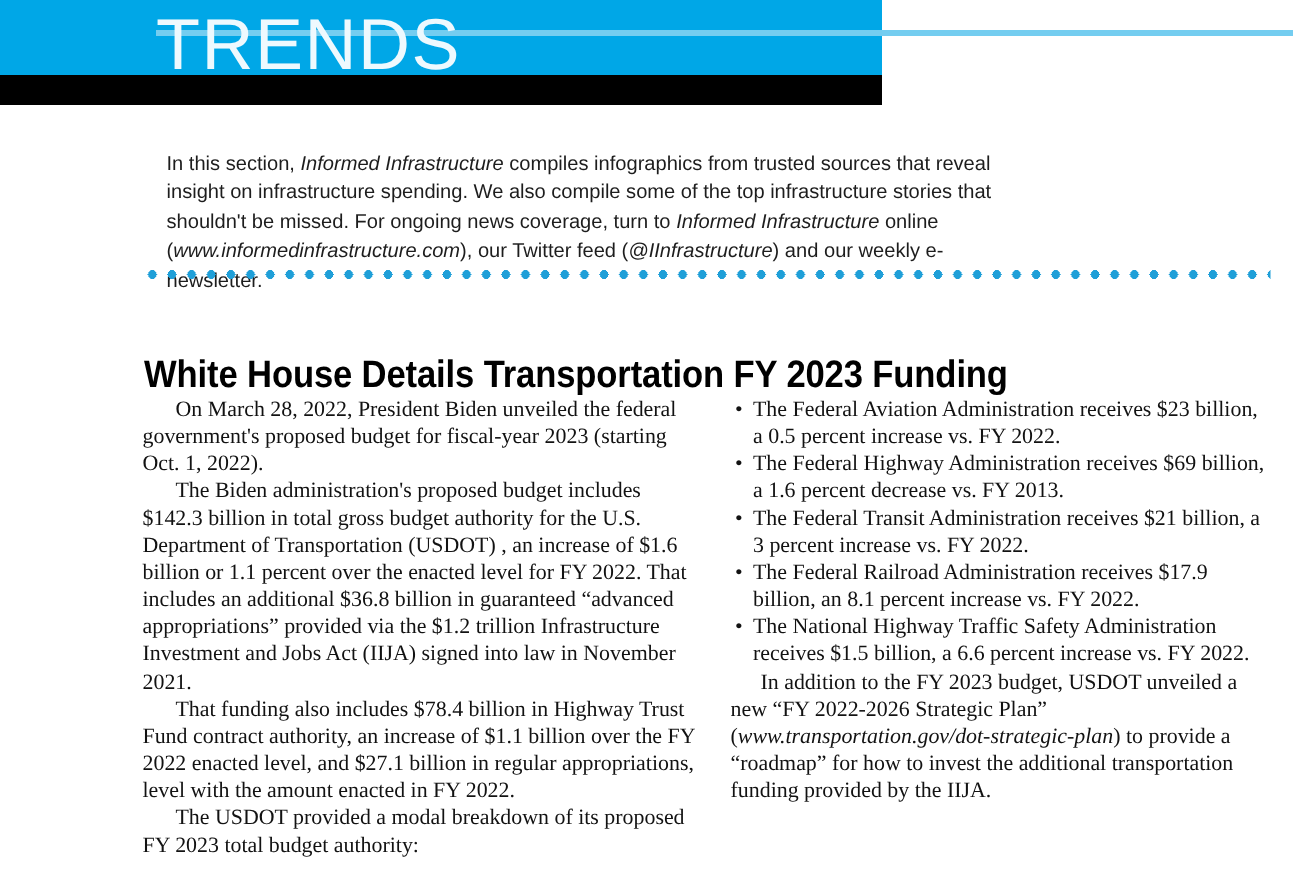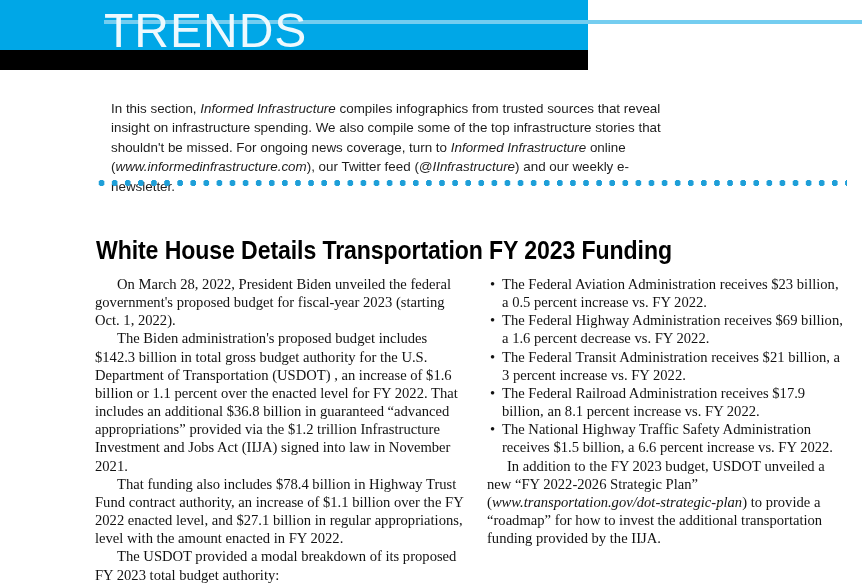--- a/index.html
+++ b/index.html
@@ -102,21 +102,21 @@
   
   #cols {
     position: absolute;
     left: 95px;
     top: 264px;
     width: 752px;
     height: 300px;
   }
   .col {
     position: absolute;
-    top: 11px;
+    top: 0;
   }
   #col-left  { left: 0;     width: 371px; }
   #col-right { left: 392px; width: 360px; }
 
   .para {
     font-size: 14.6px;
     line-height: 18.15px;
     text-indent: 22px;
     margin: 0;
     text-align: left;
@@ -163,20 +163,20 @@
 <div id="cols">
   <div class="col" id="col-left">
       <p class="para">On March 28, 2022, President Biden unveiled the federal government's proposed budget for fiscal-year 2023 (starting Oct. 1, 2022).</p>
       <p class="para">The Biden administration's proposed budget includes $142.3 billion in total gross budget authority for the U.S. Department of Transportation (USDOT) , an increase of $1.6 billion or 1.1 percent over the enacted level for FY 2022. That includes an additional $36.8 billion in guaranteed “advanced appropriations” provided via the $1.2 trillion Infrastructure Investment and Jobs Act (IIJA) signed into law in November 2021.</p>
       <p class="para">That funding also includes $78.4 billion in Highway Trust Fund contract authority, an increase of $1.1 billion over the FY 2022 enacted level, and $27.1 billion in regular appropriations, level with the amount enacted in FY 2022.</p>
       <p class="para">The USDOT provided a modal breakdown of its proposed FY 2023 total budget authority:</p>
     </div>
   <div class="col" id="col-right">
       <ul class="bullets">
         <li><span class="dot">•</span><span>The Federal Aviation Administration receives $23 billion, a 0.5 percent increase vs. FY 2022.</span></li>
-        <li><span class="dot">•</span><span>The Federal Highway Administration receives $69 billion, a 1.6 percent decrease vs. FY 2022.</span></li>
+        <li><span class="dot">•</span><span>The Federal Highway Administration receives $69 billion, a 1.6 percent decrease vs. FY 2013.</span></li>
         <li><span class="dot">•</span><span>The Federal Transit Administration receives $21 billion, a 3 percent increase vs. FY 2022.</span></li>
         <li><span class="dot">•</span><span>The Federal Railroad Administration receives $17.9 billion, an 8.1 percent increase vs. FY 2022.</span></li>
         <li><span class="dot">•</span><span>The National Highway Traffic Safety Administration receives $1.5 billion, a 6.6 percent increase vs. FY 2022.</span></li>
       </ul>
       <p class="para para-tight"><span>In addition to the FY 2023 budget, USDOT unveiled a new “FY 2022-2026 Strategic Plan” (</span><i>www.transportation.gov/dot-strategic-plan</i><span>) to provide a “roadmap” for how to invest the additional transportation funding provided by the IIJA.</span></p>
     </div>
 </div>
 
 </body></html>

